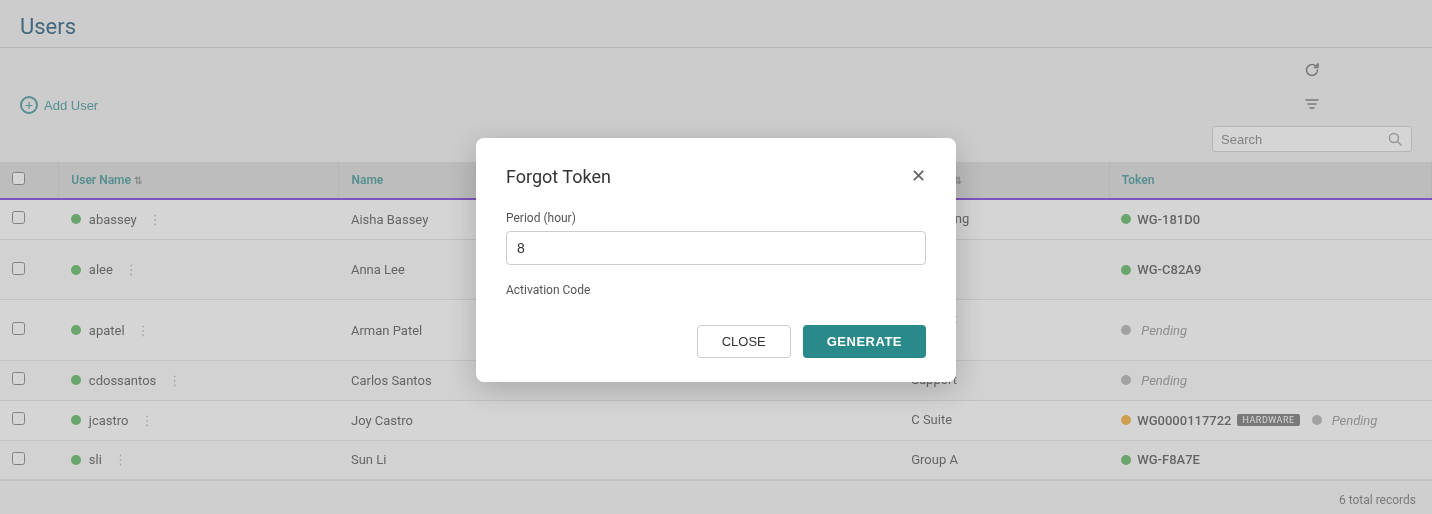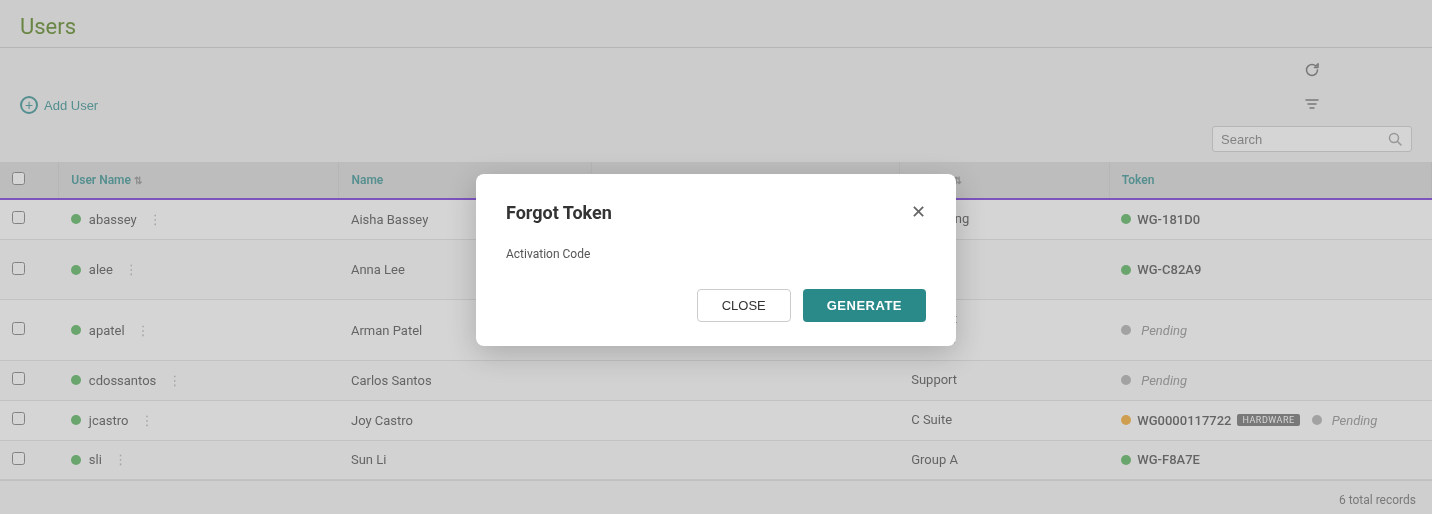--- a/index.html
+++ b/index.html
@@ -20,21 +20,21 @@
 
     
     .page-header {
       padding: 14px 20px 8px 20px;
       border-bottom: 1px solid #ccc;
       background: #f0f0f0;
     }
     .page-title {
       font-size: 22px;
       font-weight: 400;
-      color: #4d7c0f;
+      color: #0c4a6e;
     }
 
     
     .toolbar {
       display: flex;
       align-items: center;
       justify-content: space-between;
       padding: 10px 20px;
       background: #f0f0f0;
     }
@@ -221,21 +221,21 @@
       position: relative;
     }
     .modal-header {
       display: flex;
       align-items: center;
       justify-content: space-between;
       margin-bottom: 24px;
     }
     .modal-title {
       font-size: 18px;
-      font-weight: 700;
+      font-weight: 400;
       color: #333;
     }
     .modal-close {
       background: none;
       border: none;
       cursor: pointer;
       font-size: 18px;
       color: #666;
       line-height: 1;
     }
@@ -518,20 +518,24 @@
     </div>
   </div>
 
   <div class="overlay">
     <div class="modal">
       <div class="modal-header">
         <h2 class="modal-title">Forgot Token</h2>
         <button class="modal-close">✕</button>
       </div>
 
+      <div class="form-group">
+        <label class="form-label">Period (hour)</label>
+        <input class="form-input" type="text" value="8" style="">
+      </div>
 
       <div class="form-group">
         <label class="form-label">Activation Code</label>
       </div>
 
       <div class="modal-footer">
         <button class="btn-close">CLOSE</button>
         <button class="btn-generate">GENERATE</button>
       </div>
     </div>

